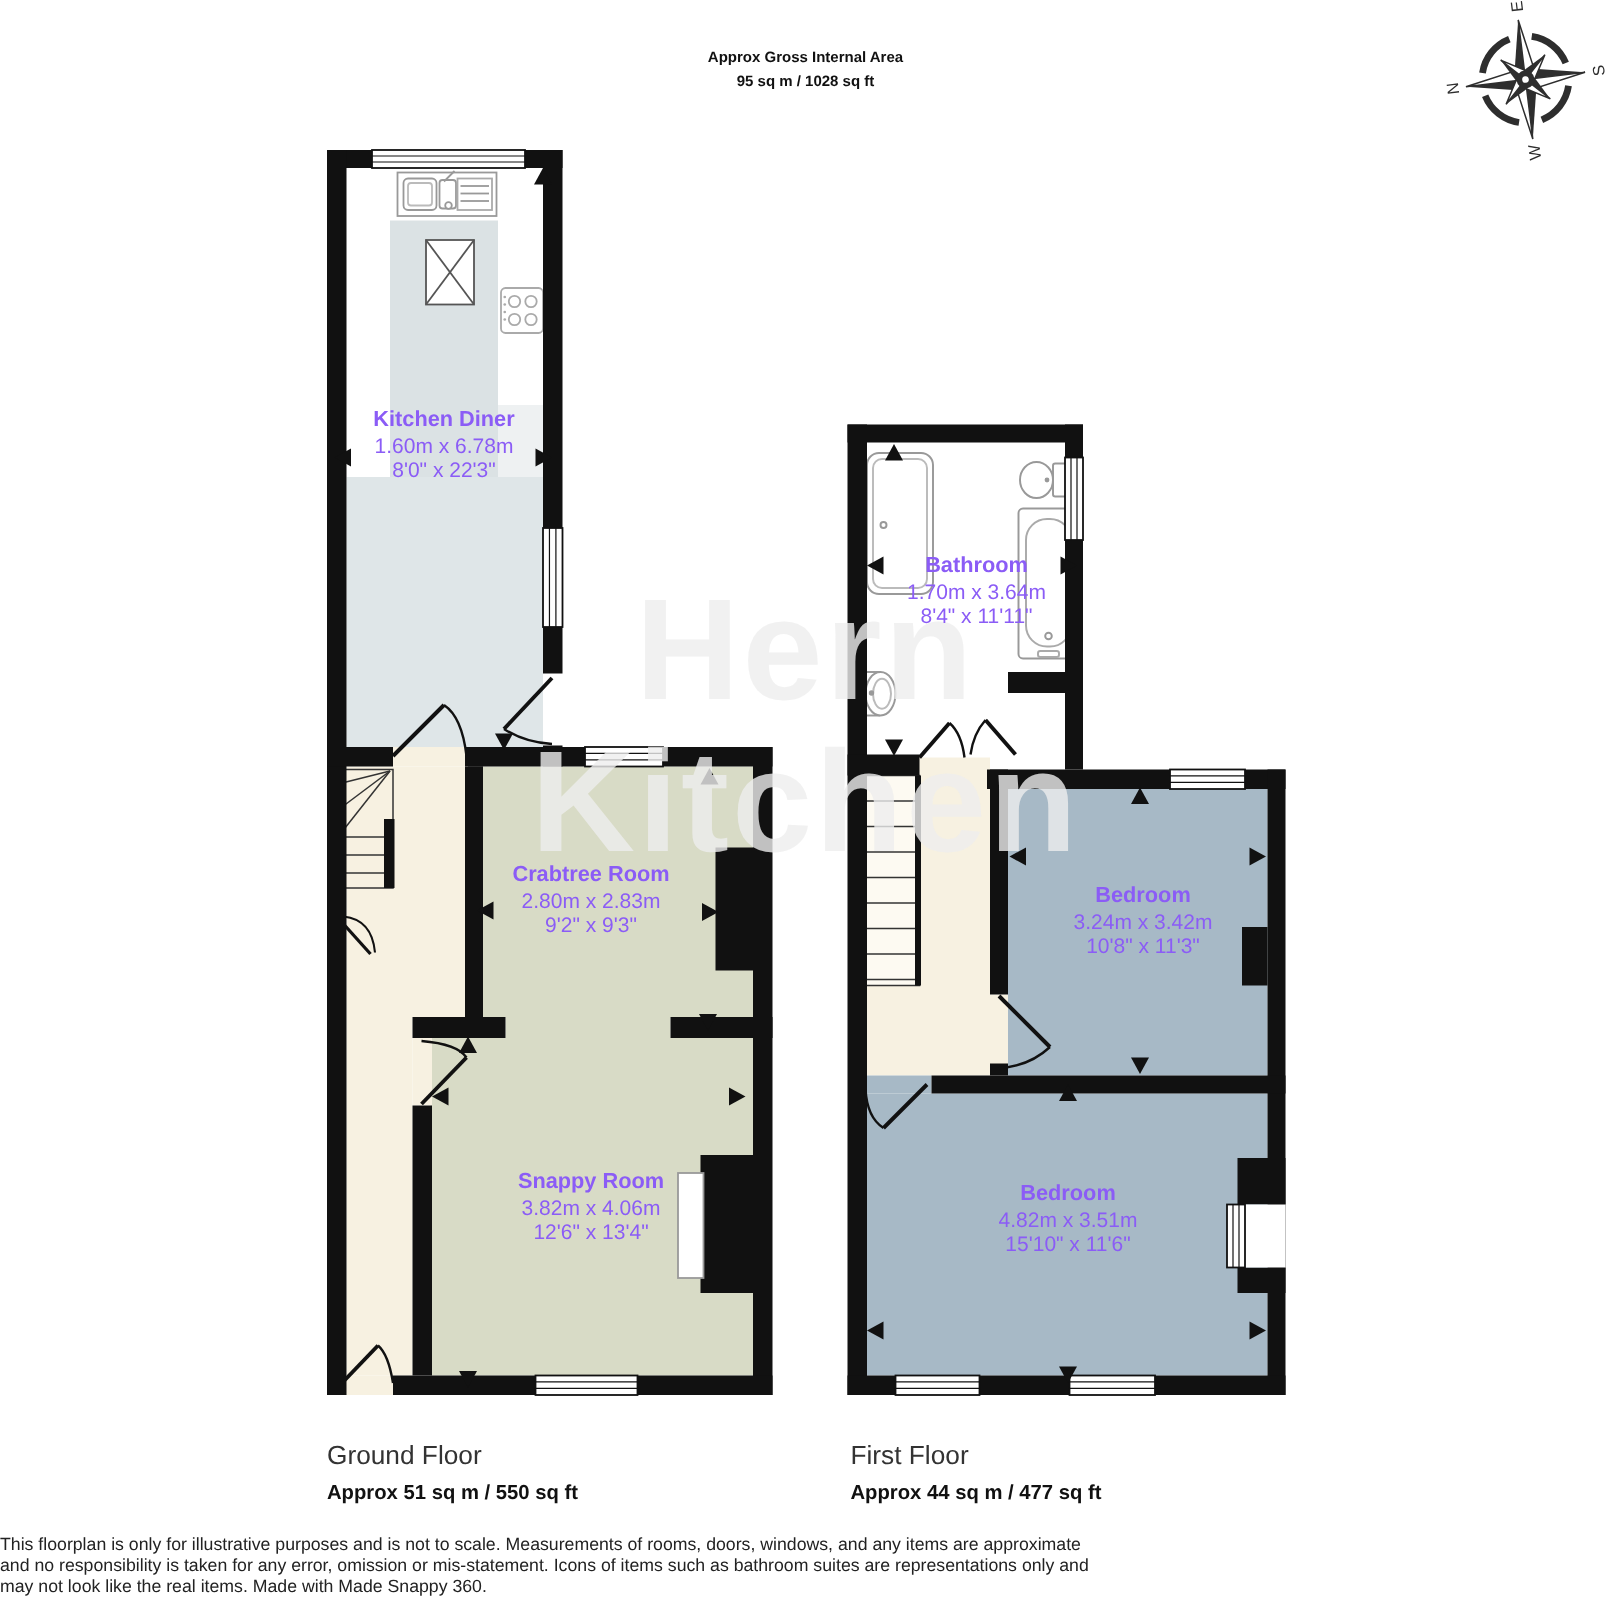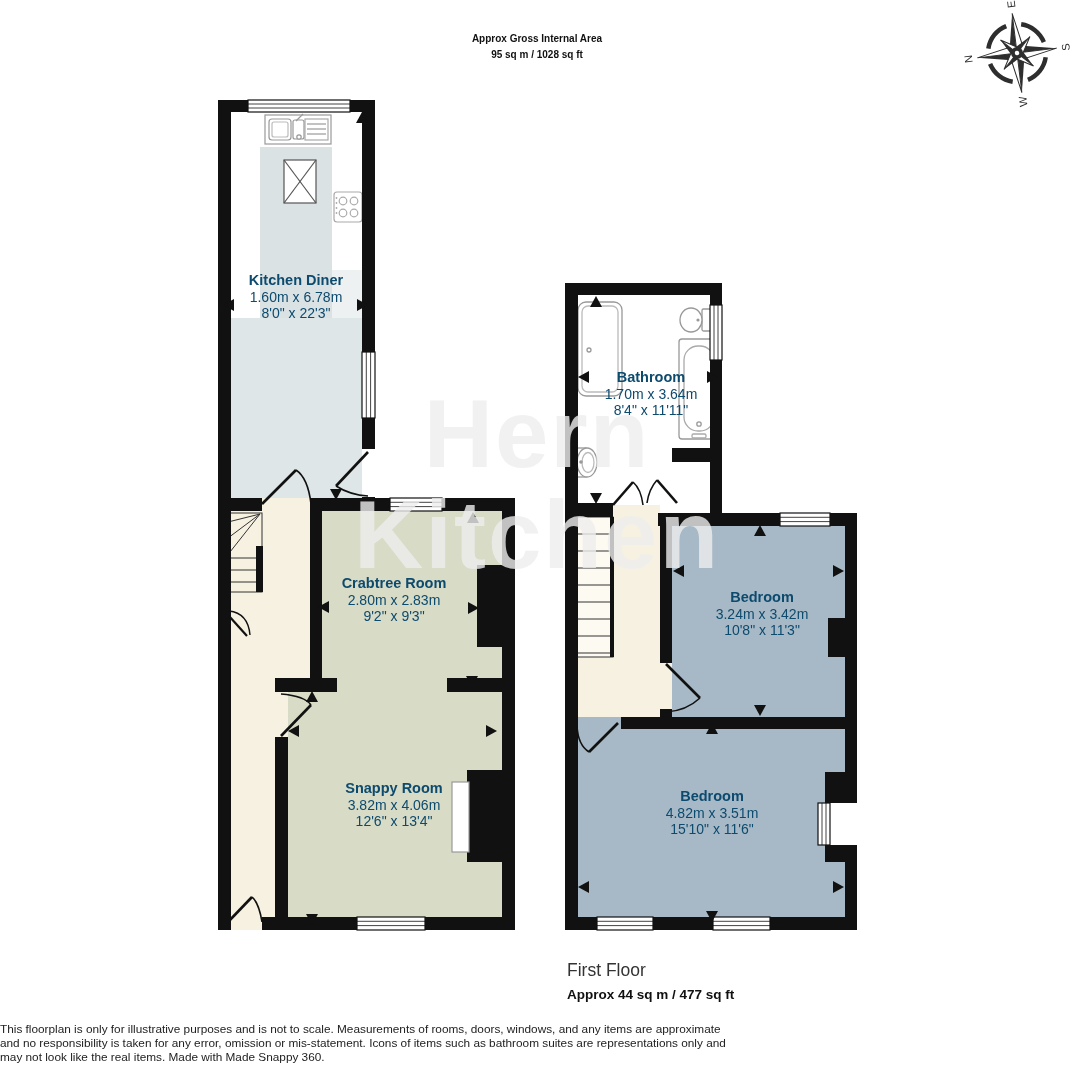--- a/index.html
+++ b/index.html
@@ -5,21 +5,21 @@
   html,body{margin:0;padding:0;background:#fff;}
   #page{position:relative;width:1074px;height:1080px;background:#fff;overflow:hidden;
         font-family:"Liberation Sans",sans-serif;}
   #plan-svg{position:absolute;left:0;top:0;z-index:1;}
   .watermark{position:absolute;left:0;right:0;top:383px;z-index:2;text-align:center;
              font-size:96px;font-weight:bold;letter-spacing:2px;line-height:101px;
              color:rgba(238,238,238,0.8);pointer-events:none;}
   .header{position:absolute;left:0;right:0;top:31px;z-index:3;text-align:center;
           font-size:10px;font-weight:bold;color:#111;line-height:16px;}
   .room-label{position:absolute;width:220px;text-align:center;z-index:3;
-              font-size:14px;line-height:16.5px;color:#0c4a6e;}
+              font-size:14px;line-height:16.5px;color:#8b5cf6;}
   .room-label .rn{font-weight:bold;font-size:14.5px;}
   .floor-caption{position:absolute;z-index:3;color:#222;}
   .floor-caption .fc-title{font-size:17.5px;color:#333;}
   .floor-caption .fc-area{font-size:13.5px;font-weight:bold;margin-top:6px;color:#111;}
   .disclaimer{position:absolute;left:0;right:0;top:1023px;z-index:3;text-align:left;
               font-size:11.8px;line-height:13.8px;color:#222;}
 </style>
 </head>
 <body>
 
@@ -357,20 +357,24 @@
   <div class="rn">Bedroom</div>
   <div class="rd">3.24m x 3.42m</div>
   <div class="rd">10'8" x 11'3"</div>
 </div>
 <div class="room-label" style="left:602px;top:788px">
   <div class="rn">Bedroom</div>
   <div class="rd">4.82m x 3.51m</div>
   <div class="rd">15'10" x 11'6"</div>
 </div>
 
+<div class="floor-caption" style="left:218px;top:960px">
+  <div class="fc-title">Ground Floor</div>
+  <div class="fc-area">Approx 51 sq m / 550 sq ft</div>
+</div>
 <div class="floor-caption" style="left:567px;top:960px">
   <div class="fc-title">First Floor</div>
   <div class="fc-area">Approx 44 sq m / 477 sq ft</div>
 </div>
 
 <div class="disclaimer">
   <div>This floorplan is only for illustrative purposes and is not to scale. Measurements of rooms, doors, windows, and any items are approximate</div>
   <div>and no responsibility is taken for any error, omission or mis-statement. Icons of items such as bathroom suites are representations only and</div>
   <div>may not look like the real items. Made with Made Snappy 360.</div>
 </div>

